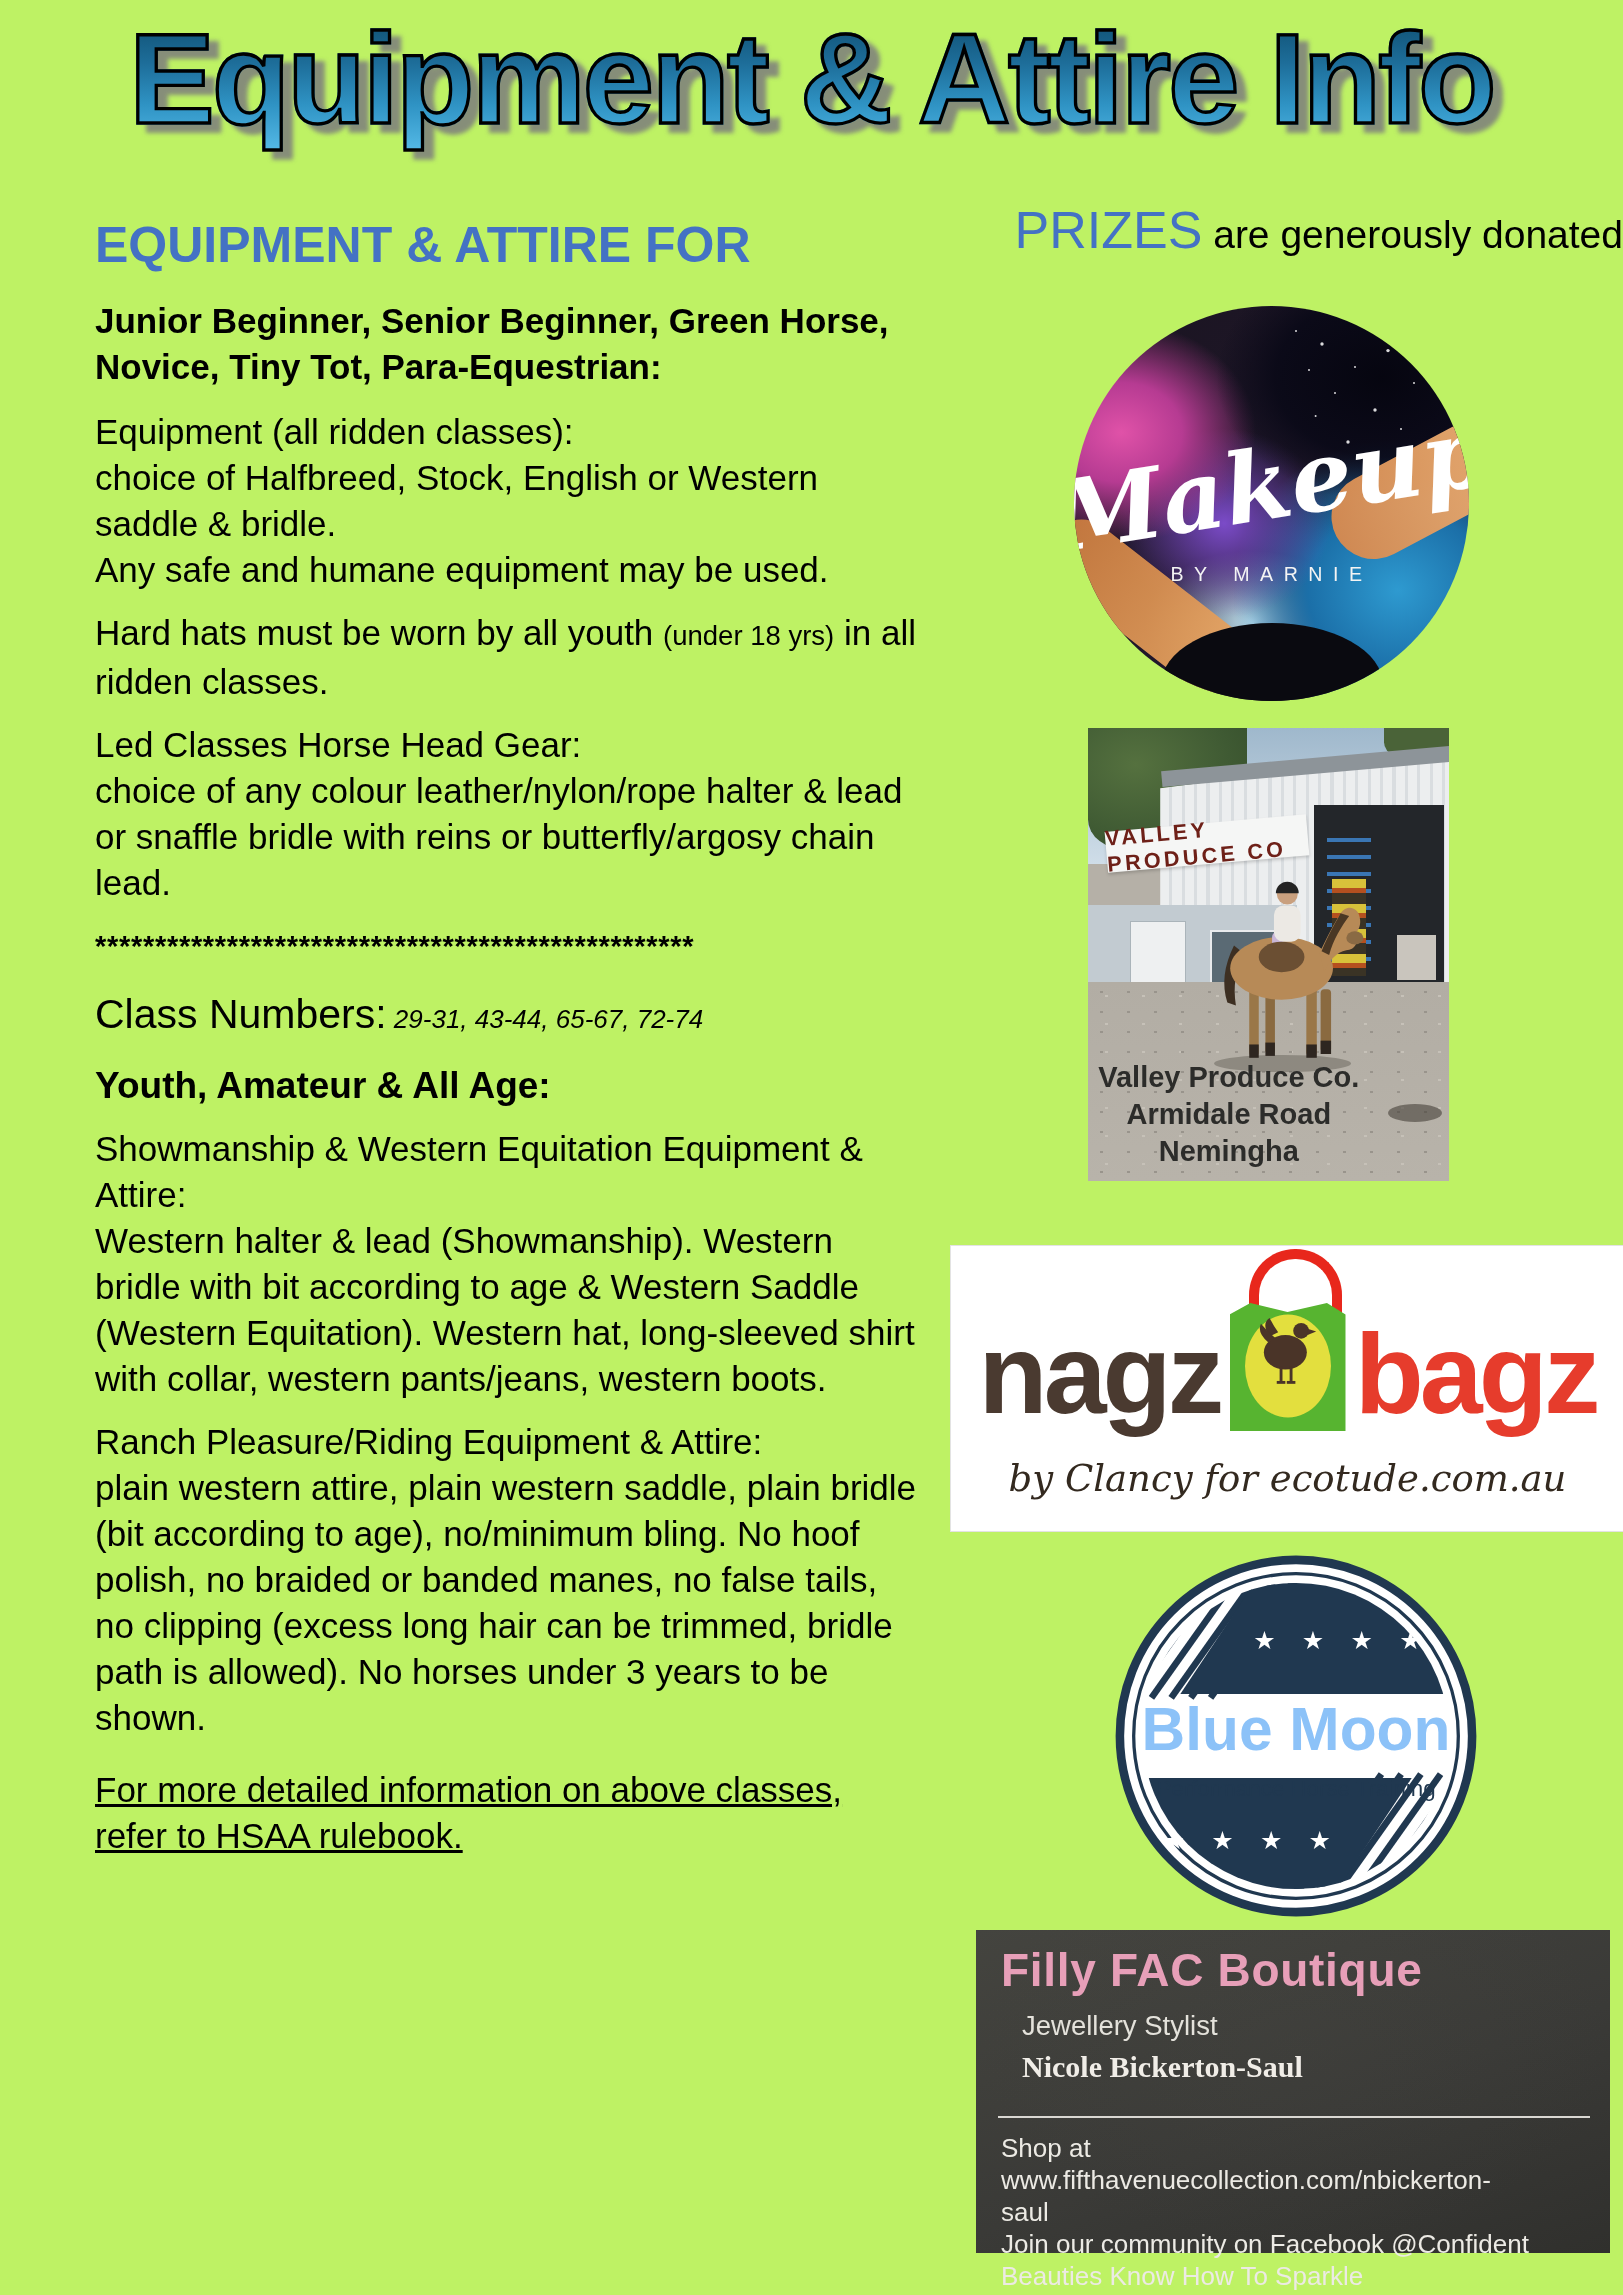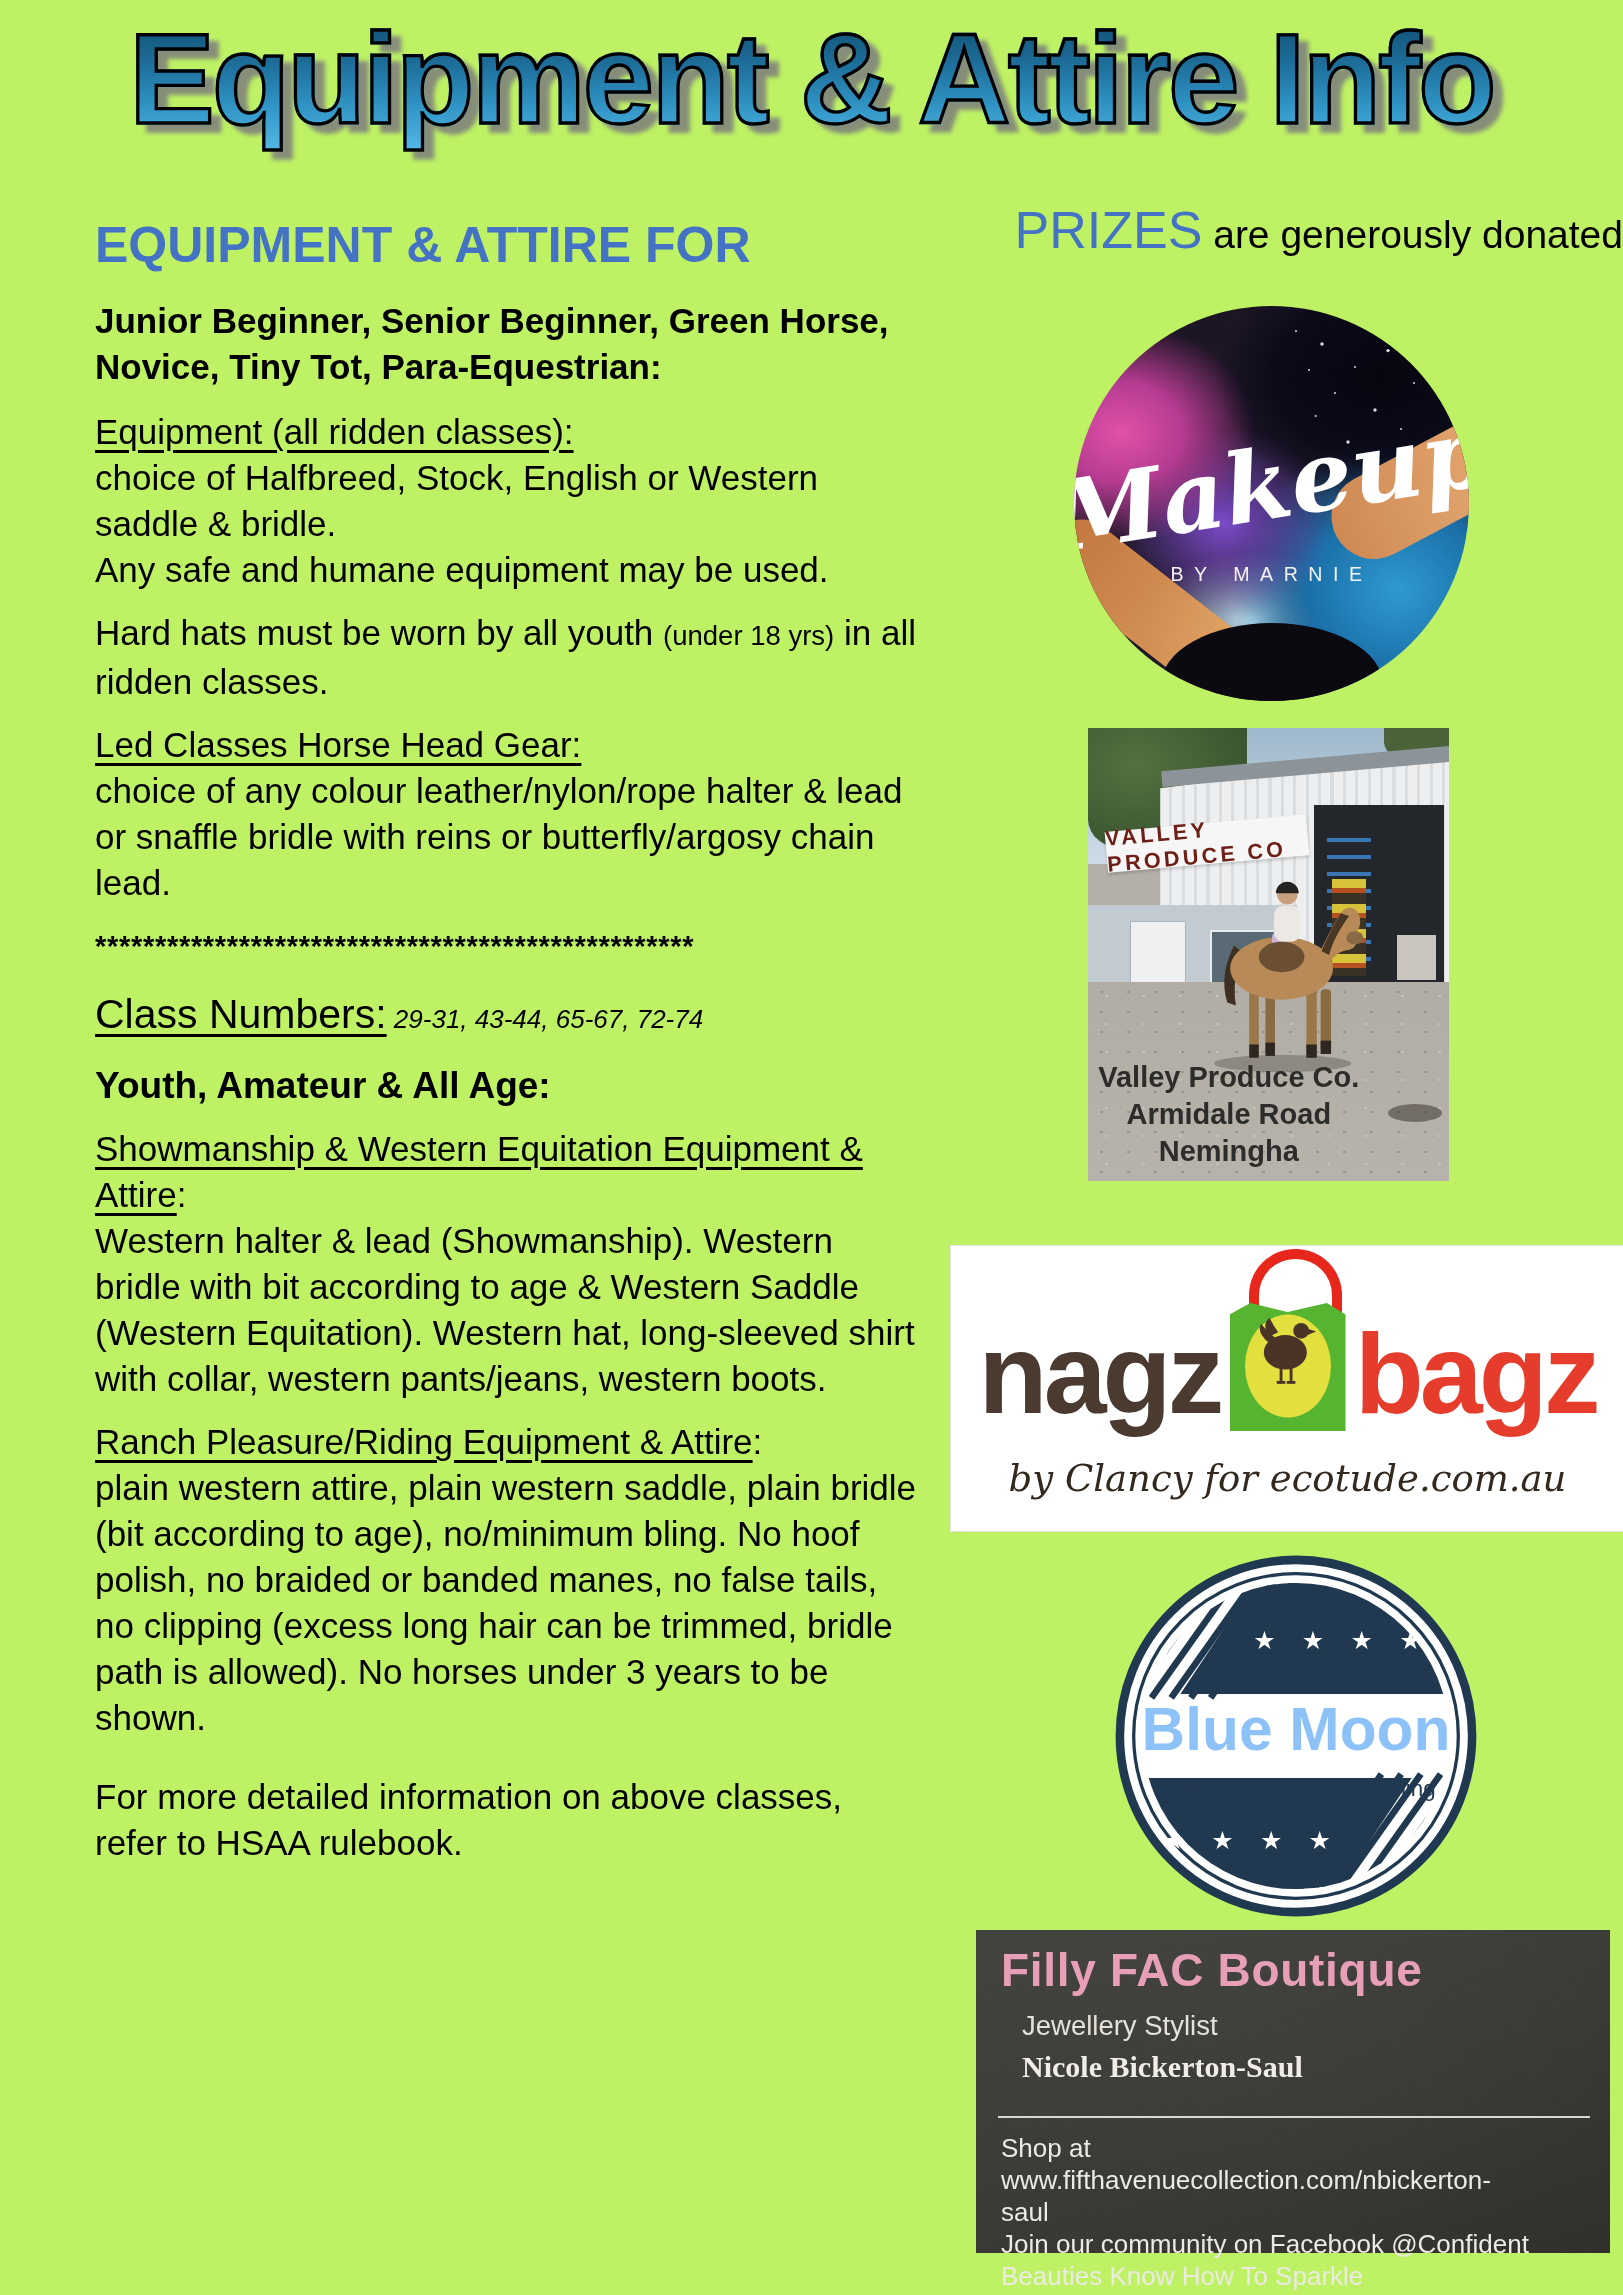--- a/index.html
+++ b/index.html
@@ -12,27 +12,27 @@
     background:linear-gradient(180deg,#0d4a6b 0%,#1d6d99 38%,#2f93c4 68%,#54b9e6 100%);
     -webkit-background-clip:text;background-clip:text;color:transparent;
     -webkit-text-stroke:3.3px #000;
     filter:drop-shadow(10.5px 8.5px 2px rgba(125,125,125,0.85));}
 
   
   .left{position:absolute;left:95px;top:216px;width:823px;font-size:35px;line-height:46px;}
   .lhead{color:#4472c4;font-weight:bold;font-size:50px;line-height:58px;margin-bottom:23.6px;}
   .sub{font-weight:bold;margin-bottom:19.6px;}
   .par{margin-bottom:17px;}
-  .u{text-decoration:underline;text-decoration-thickness:2.6px;text-underline-offset:5.9px;margin-top:44px;}
+  .u{text-decoration-thickness:2.6px;text-underline-offset:5.9px;margin-top:44px;}
   .smalltext{font-size:27.5px;}
   .starsline{font-weight:bold;font-size:29px;letter-spacing:0.7px;white-space:nowrap;overflow:hidden;margin:11.8px 0 19.6px 0;}
   .classline{font-size:41px;line-height:50px;margin-bottom:19.6px;}
   .classline .nums{font-style:italic;font-size:26px;}
   .youth{font-weight:bold;font-size:37px;margin-bottom:17px;}
-  .footerpar{margin-top:33px;}
+  .footerpar{margin-top:26px;text-decoration:underline;}
 
   
   .prizes{position:absolute;left:936px;top:204px;width:687px;text-align:right;
           font-weight:normal;font-size:39px;line-height:52px;}
   .prizes .pword{color:#4472c4;font-size:52px;}
 
   
   .makeup{position:absolute;left:1074px;top:306px;width:395px;height:395px;border-radius:50%;overflow:hidden;
     background:
       radial-gradient(ellipse 60% 45% at 78% 18%, rgba(5,5,15,.97) 0%, rgba(8,8,22,.85) 45%, rgba(10,10,25,0) 70%),

